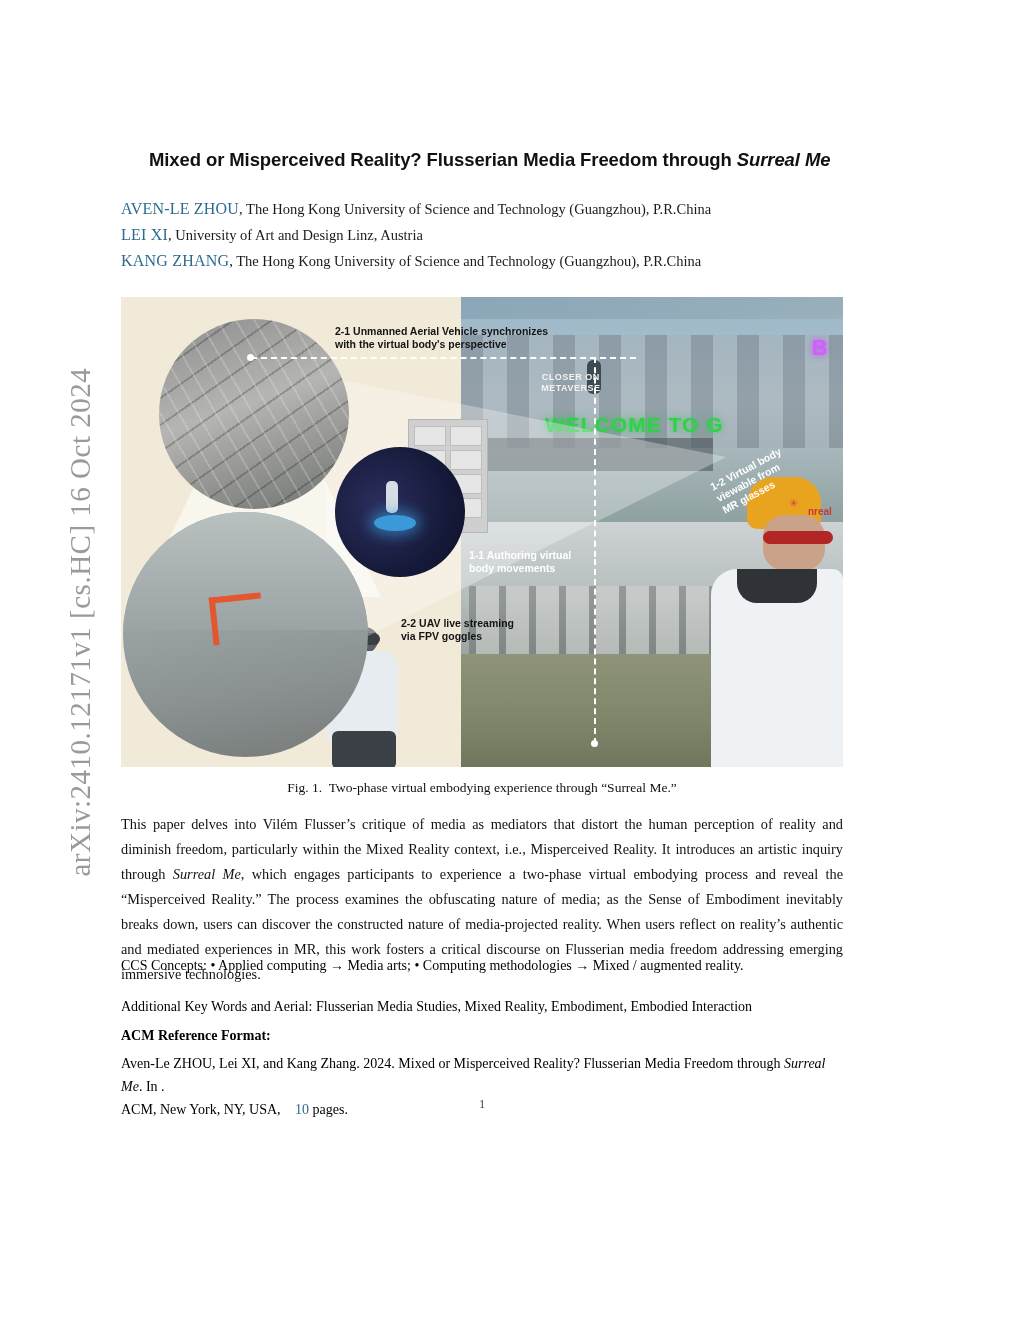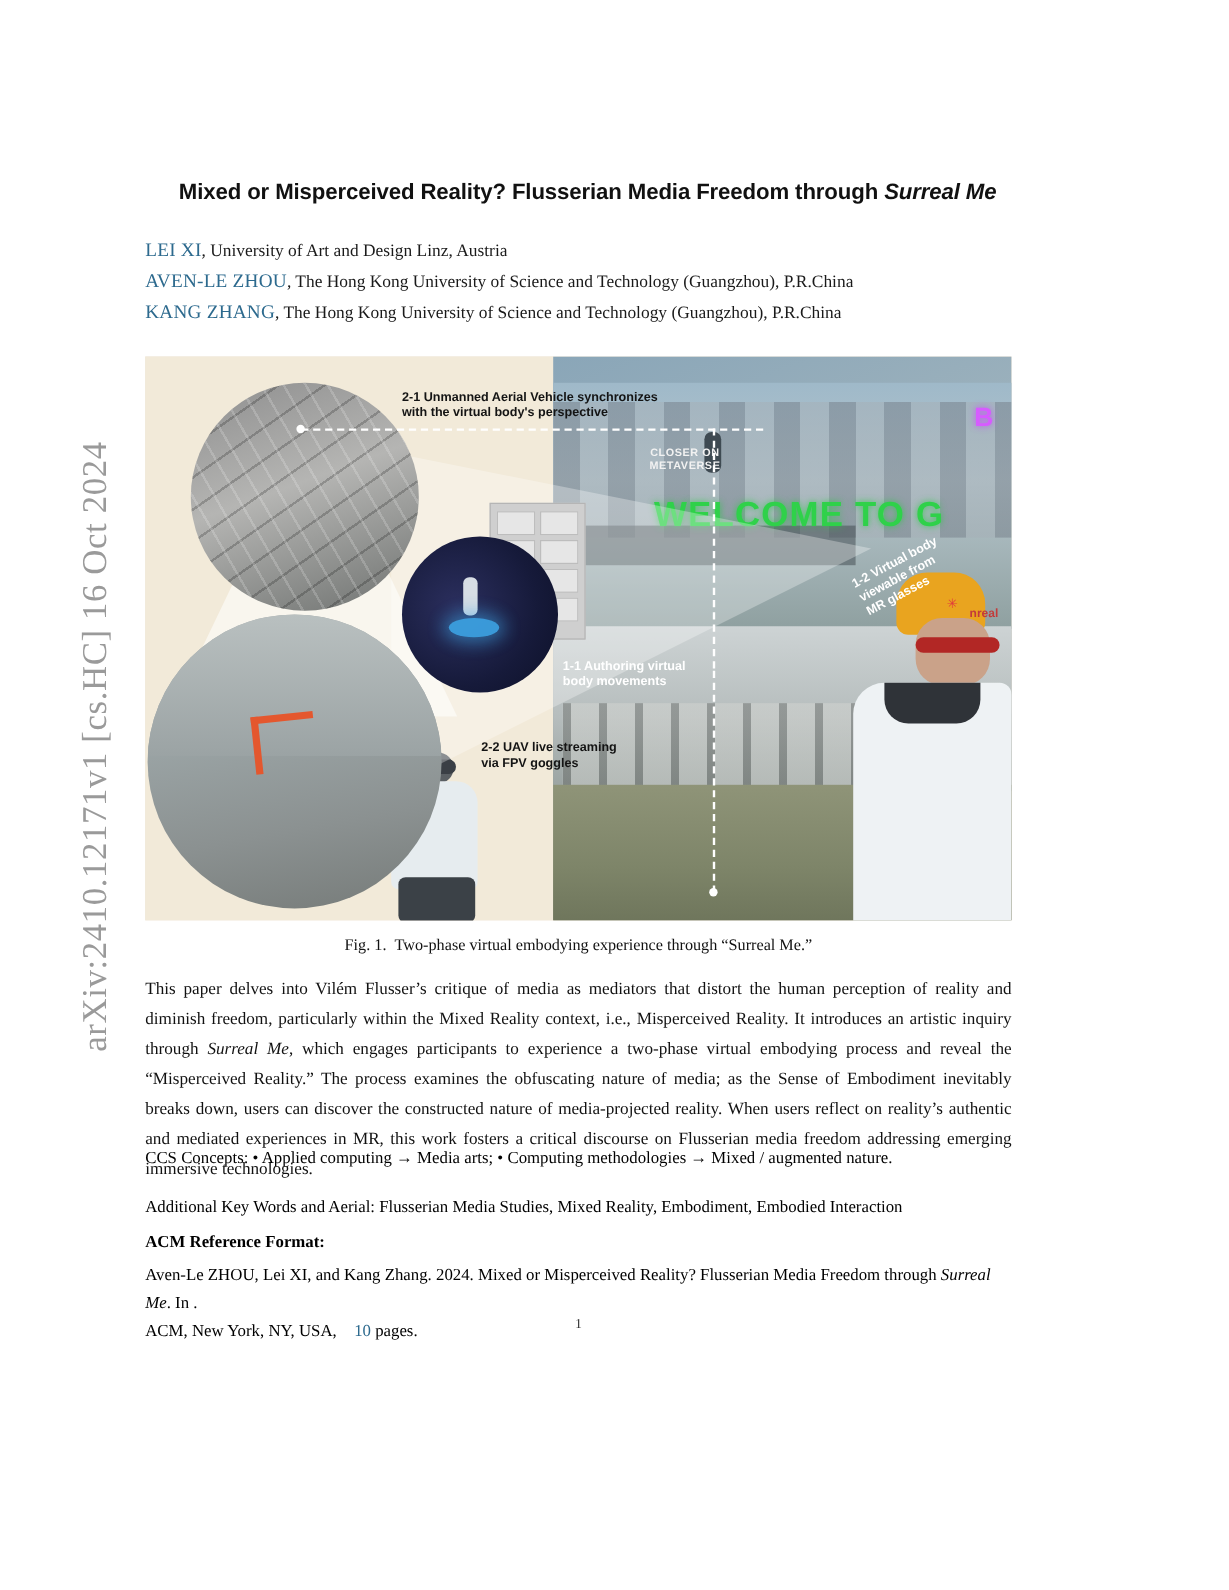--- a/index.html
+++ b/index.html
@@ -194,21 +194,21 @@
     overflow: hidden;
   }
   .photo-city .skyline {
     position: absolute; left: 0; top: 8%; width: 100%; height: 55%;
     background: repeating-linear-gradient(90deg,
       rgba(120,130,140,0.55) 0 22px, rgba(165,175,182,0.5) 22px 46px);
   }
   .photo-city .welcome {
     position: absolute; left: 22%; top: 46%;
     font-family: "Liberation Sans", sans-serif;
-    font-weight: bold; font-size: 29px;
+    font-weight: bold; font-size: 21px;
     color: #2fd14a;
     letter-spacing: 1px;
     text-shadow: 0 0 6px rgba(40,200,70,.8);
     white-space: nowrap;
   }
   .photo-city .metaverse {
     position: absolute; left: 21%; top: 26%;
     font-family: "Liberation Sans", sans-serif;
     font-size: 9px; font-weight: bold;
     color: #f2f2f2;
@@ -422,24 +422,24 @@
 <div class="arxiv-stamp">arXiv:2410.12171v1  [cs.HC]  16 Oct 2024</div>
 
 <div class="page">
 
   <div class="title">
     <span>Mixed or Misperceived Reality? Flusserian Media Freedom through </span><span class="ital">Surreal Me</span>
   </div>
 
   <div class="authors">
     <div class="author-line">
+      <span class="author-name">AVEN-LE ZHOU</span><span>, The Hong Kong University of Science and Technology (Guangzhou), P.R.China</span>
+    </div>
+    <div class="author-line">
       <span class="author-name">LEI XI</span><span>, University of Art and Design Linz, Austria</span>
-    </div>
-    <div class="author-line">
-      <span class="author-name">AVEN-LE ZHOU</span><span>, The Hong Kong University of Science and Technology (Guangzhou), P.R.China</span>
     </div>
     <div class="author-line">
       <span class="author-name">KANG ZHANG</span><span>, The Hong Kong University of Science and Technology (Guangzhou), P.R.China</span>
     </div>
   </div>
 
   <div class="figure">
     <div class="fig-bg-left"></div>
     <div class="fig-bg-right"></div>
 
@@ -526,21 +526,21 @@
     <span>Fig. 1.</span>&nbsp;&nbsp;<span>Two-phase virtual embodying experience through “Surreal Me.”</span>
   </div>
 
   <div class="abstract">
     <span id="abstract-text">This paper delves into Vilém Flusser’s critique of media as mediators that distort the human perception of reality and diminish freedom, particularly within the Mixed Reality context, i.e., Misperceived Reality. It introduces an artistic inquiry through <em>Surreal Me</em>, which engages participants to experience a two-phase virtual embodying process and reveal the “Misperceived Reality.” The process examines the obfuscating nature of media; as the Sense of Embodiment inevitably breaks down, users can discover the constructed nature of media-projected reality. When users reflect on reality’s authentic and mediated experiences in MR, this work fosters a critical discourse on Flusserian media freedom addressing emerging immersive technologies.</span>
   </div>
 
   <div class="ccs">
     <span>CCS Concepts:</span>
     <b>• Applied computing → Media arts</b><span>;</span>
-    <b>• Computing methodologies → Mixed / augmented nature</b><span>.</span>
+    <b>• Computing methodologies → Mixed / augmented reality</b><span>.</span>
   </div>
 
   <div class="keywords">Additional Key Words and Aerial: Flusserian Media Studies, Mixed Reality, Embodiment, Embodied Interaction</div>
 
   <div class="refhead">ACM Reference Format:</div>
   <div class="refbody">
     <span>Aven-Le ZHOU, Lei XI, and Kang Zhang. 2024. Mixed or Misperceived Reality? Flusserian Media Freedom through </span><em>Surreal Me</em><span>. In .</span><br>
     <span>ACM, New York, NY, USA, </span><span class="lnk">10</span><span> pages.</span>
   </div>
 

